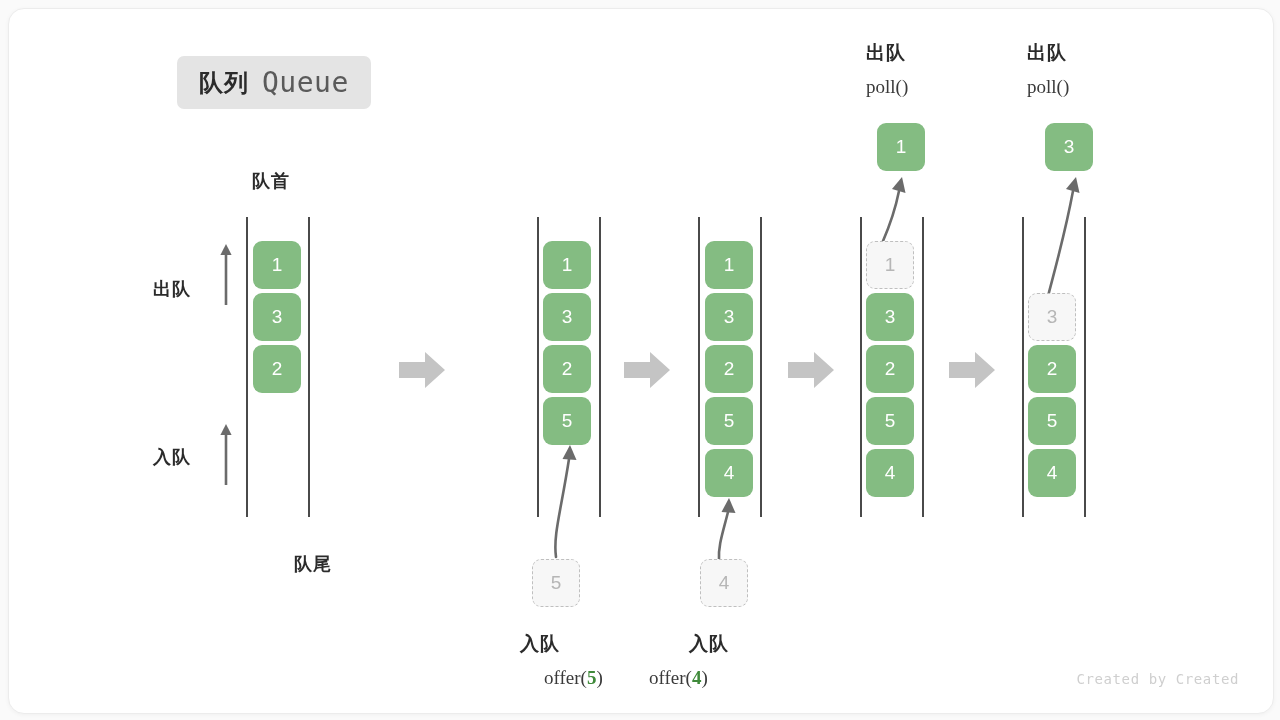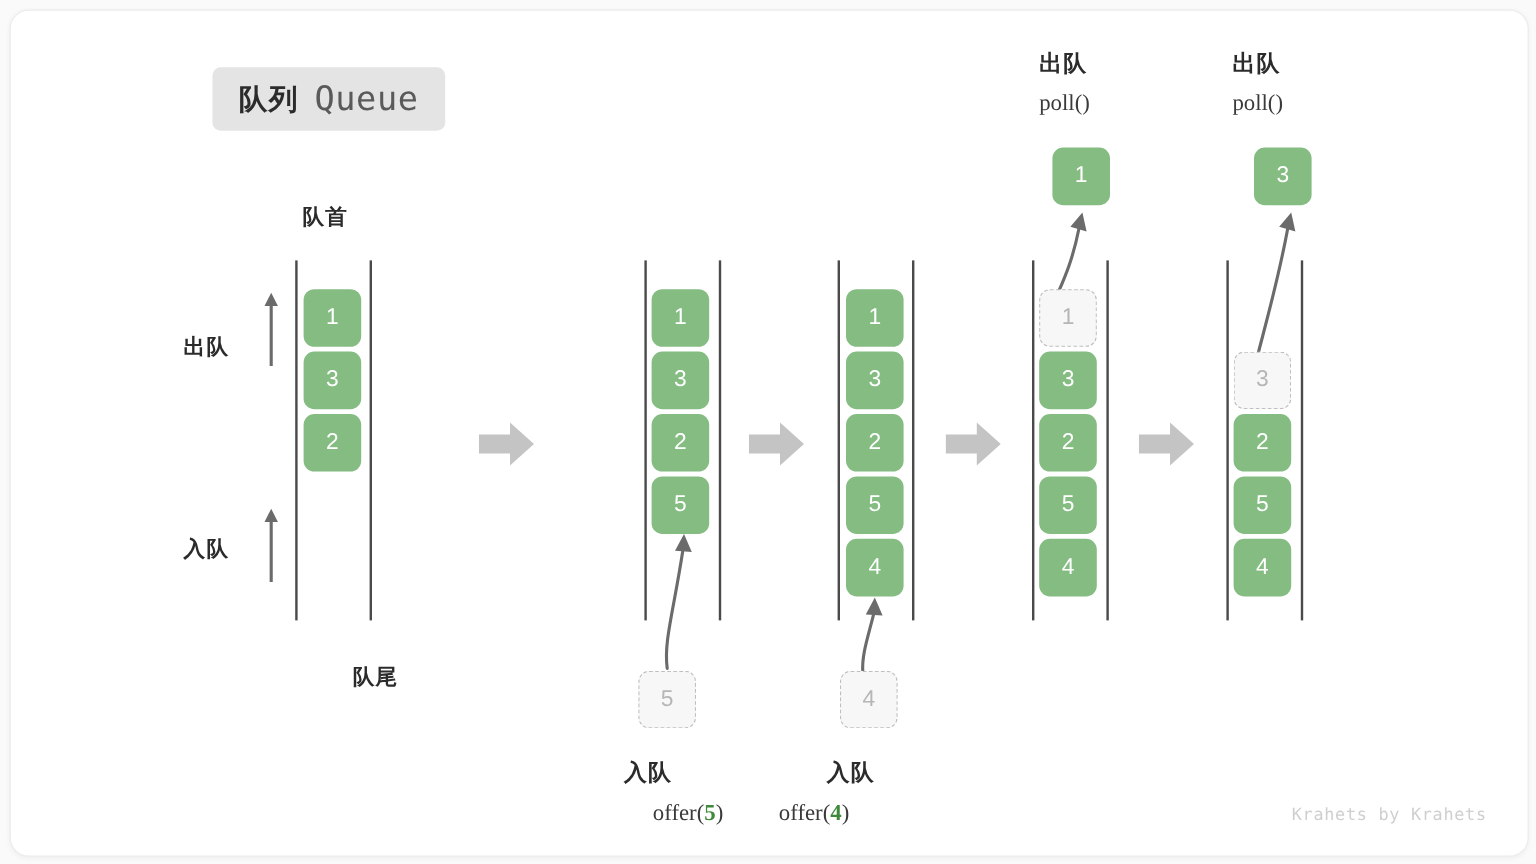--- a/index.html
+++ b/index.html
@@ -284,16 +284,16 @@
     </div>
 
     <div class="rail" style="left:1013px; top:208px; height:300px;"></div>
     <div class="rail" style="left:1075px; top:208px; height:300px;"></div>
 
     <div class="cell ghost" style="left:1019px; top:284px;">3</div>
     <div class="cell" style="left:1019px; top:336px;">2</div>
     <div class="cell" style="left:1019px; top:388px;">5</div>
     <div class="cell" style="left:1019px; top:440px;">4</div>
 
-    <div class="watermark">Krahets by Krahets</div>
+    <div class="watermark">Created by Created</div>
 
   </div>
 </div>
 
 </body></html>

